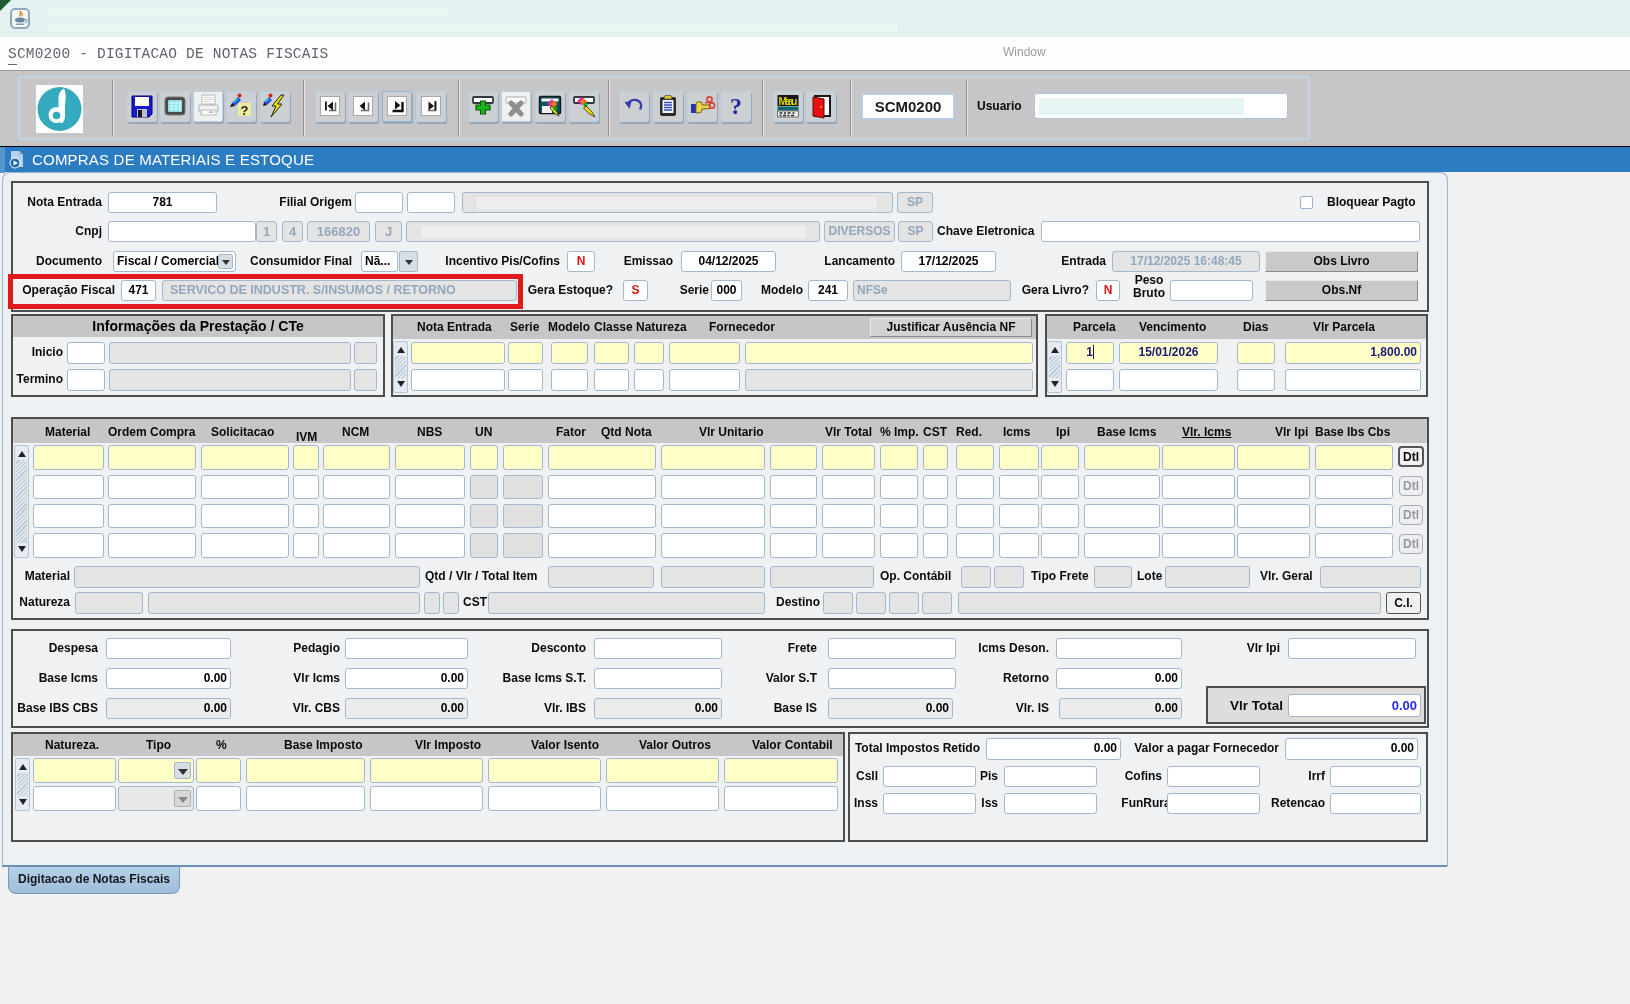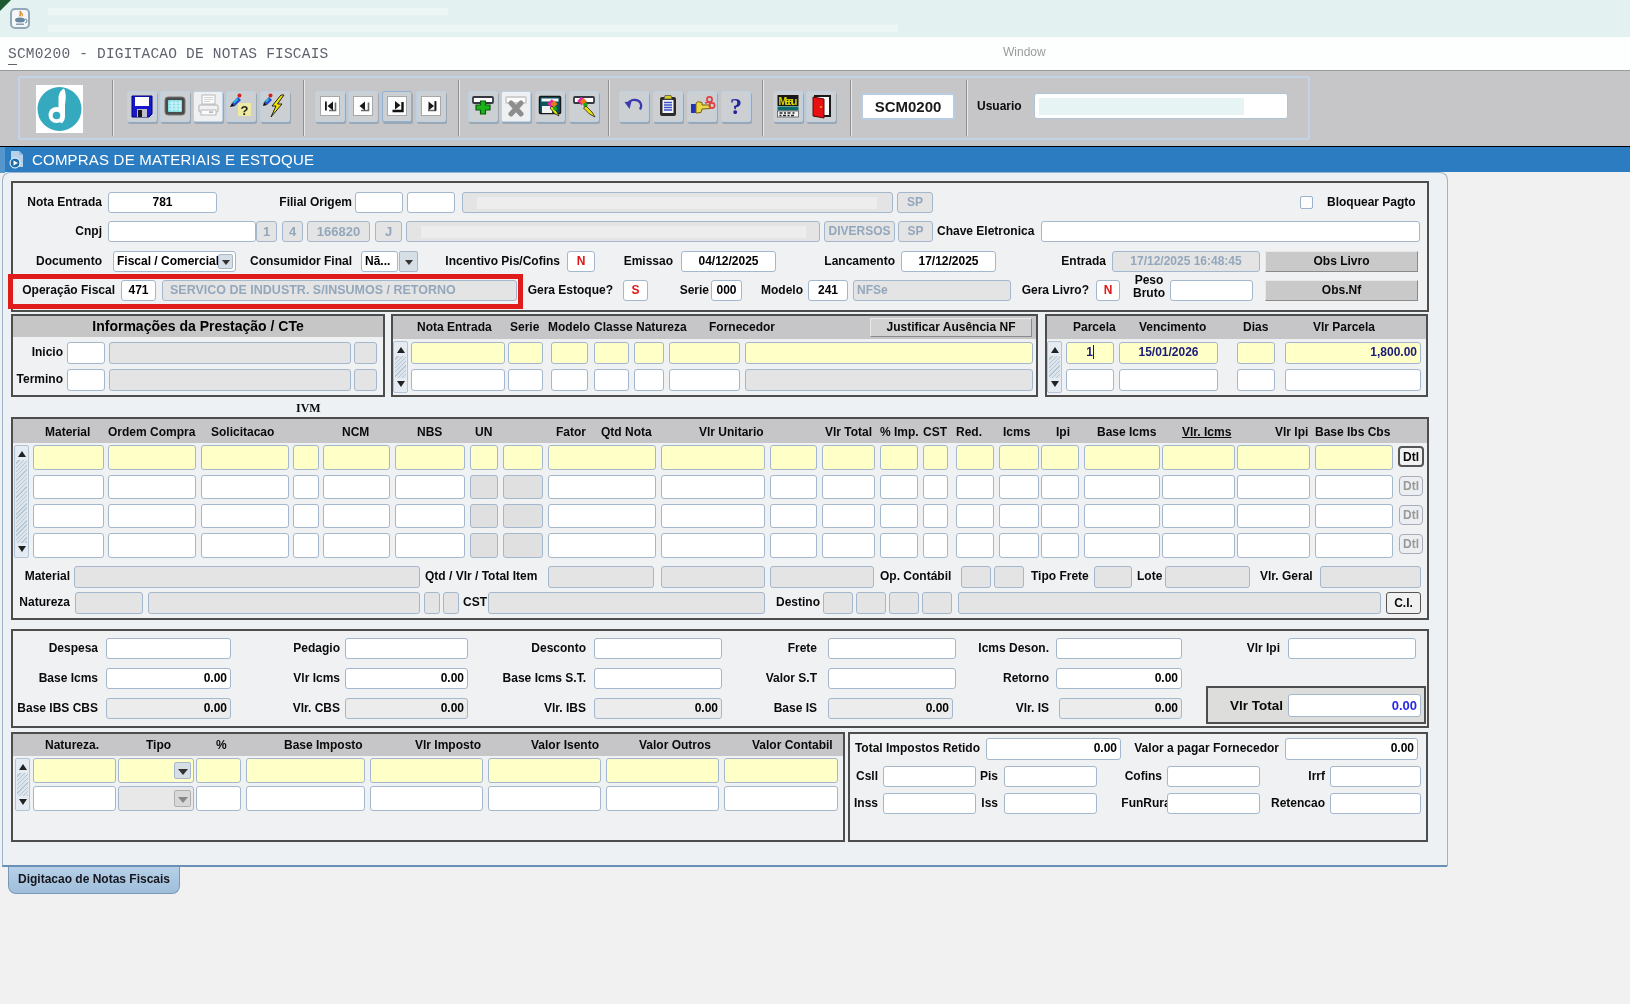--- a/index.html
+++ b/index.html
@@ -321,21 +321,21 @@
 <div class="inp" style="left:1066px;top:369px;width:48px;height:22px;"></div>
 <div class="inp" style="left:1119px;top:369px;width:99px;height:22px;"></div>
 <div class="inp" style="left:1237px;top:369px;width:38px;height:22px;"></div>
 <div class="inp" style="left:1285px;top:369px;width:136px;height:22px;"></div>
 
 <div class="panel" style="left:11px;top:417px;width:1418px;height:203px;"></div>
 <div class="abs" style="left:13px;top:419px;width:1414px;height:24px;background:#c6c6c8;"></div>
 <div class="lbl" style="left:45px;top:422px;">Material</div>
 <div class="lbl" style="left:108px;top:422px;">Ordem Compra</div>
 <div class="lbl" style="left:211px;top:422px;">Solicitacao</div>
-<div class="lbl" style="left:296px;top:398px;font-family:Liberation Serif, serif;">IVM</div>
+<div class="lbl" style="left:296px;top:427px;">IVM</div>
 <div class="lbl" style="left:342px;top:422px;">NCM</div>
 <div class="lbl" style="left:417px;top:422px;">NBS</div>
 <div class="lbl" style="left:475px;top:422px;">UN</div>
 <div class="lbl" style="left:508px;top:422px;padding-left:48px;">Fator</div>
 <div class="lbl" style="left:601px;top:422px;">Qtd Nota</div>
 <div class="lbl" style="left:699px;top:422px;">Vlr Unitario</div>
 <div class="lbl" style="left:825px;top:422px;">Vlr Total</div>
 <div class="lbl" style="left:880px;top:422px;">% Imp.</div>
 <div class="lbl" style="left:923px;top:422px;">CST</div>
 <div class="lbl" style="left:956px;top:422px;">Red.</div>

